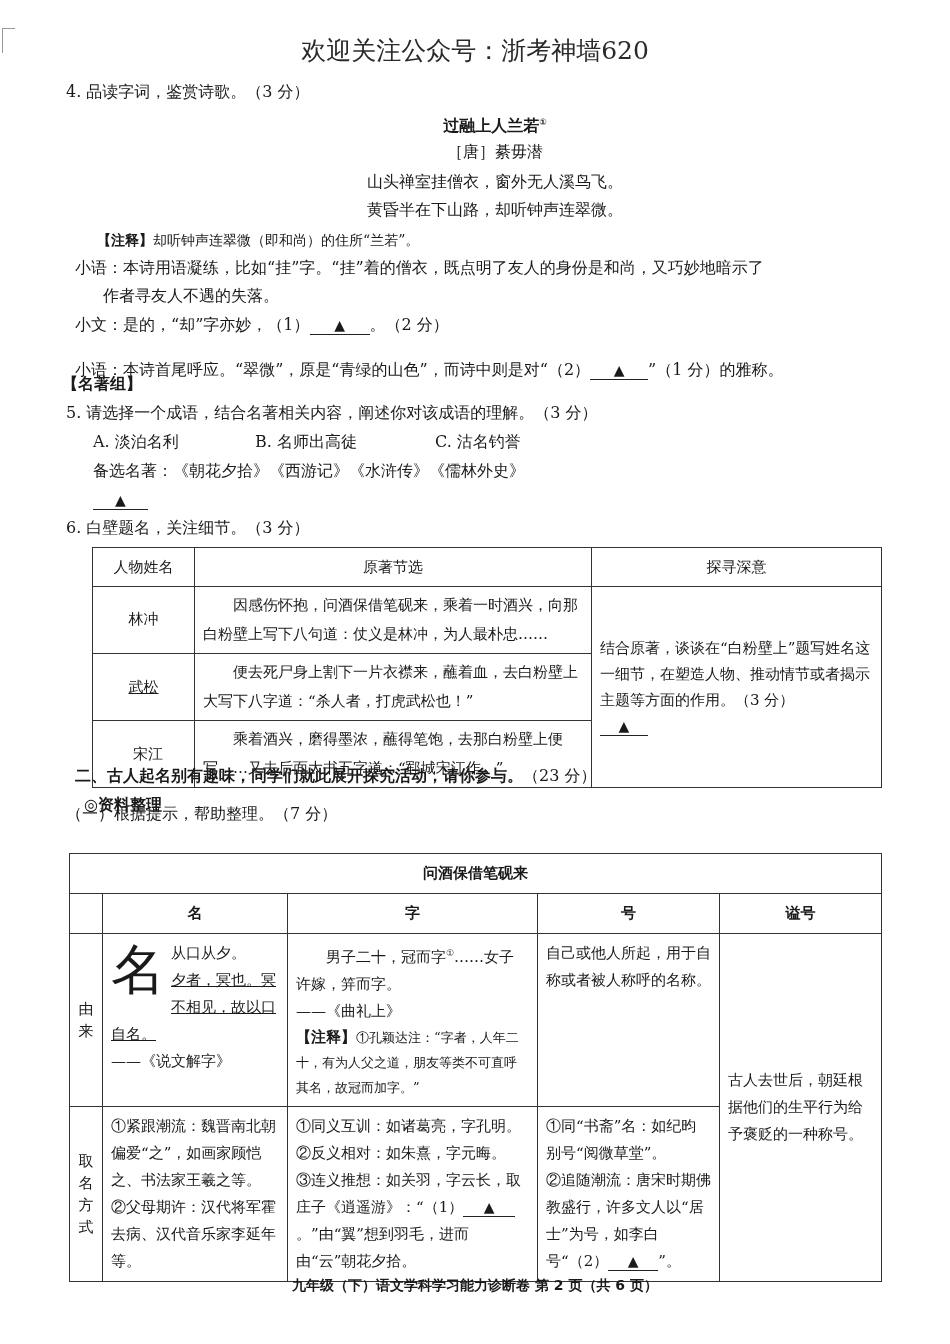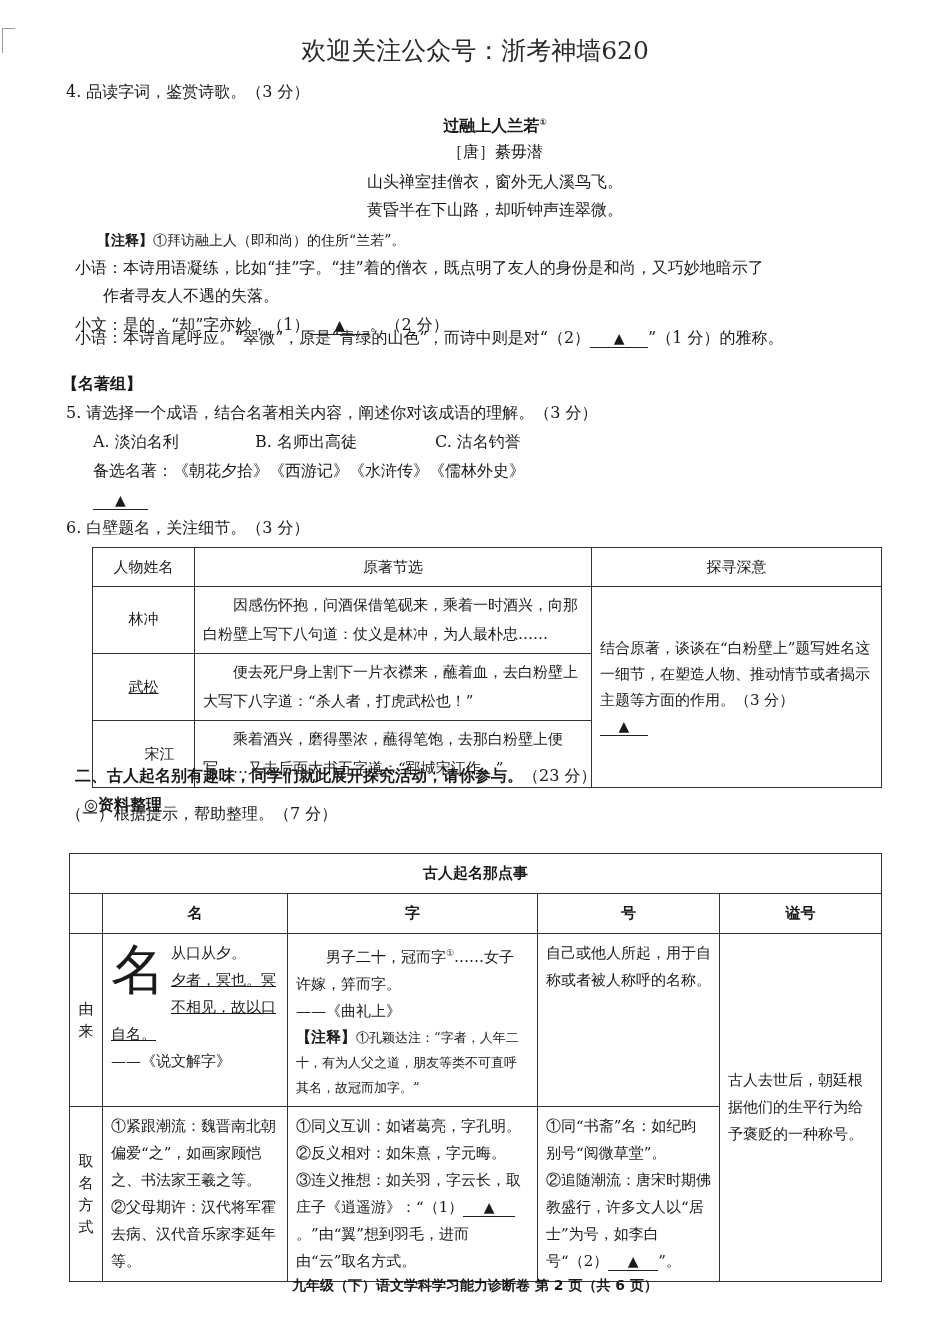--- a/index.html
+++ b/index.html
@@ -35,25 +35,25 @@
 <body>
 
 <div class="corner-mark"></div>
 <div class="watermark">欢迎关注公众号：浙考神墙620</div>
 
 <div class="line" style="left:66px; top:82px;">4. 品读字词，鉴赏诗歌。（3 分）</div>
 <div class="line center bold" style="top:112px;"><span>过融上人兰若</span><sup>①</sup></div>
 <div class="line center" style="top:142px;">［唐］綦毋潜</div>
 <div class="line center" style="top:172px;">山头禅室挂僧衣，窗外无人溪鸟飞。</div>
 <div class="line center" style="top:200px;">黄昏半在下山路，却听钟声连翠微。</div>
-<div class="line" style="left:97px; top:230px; font-size:14px;"><span class="bold">【注释】</span><span>①拜访融上人（即和尚）的住所“兰若”。</span></div>
+<div class="line" style="left:97px; top:230px; font-size:14px;"><span class="bold">【注释】</span><span>却听钟声连翠微（即和尚）的住所“兰若”。</span></div>
 <div class="line" style="left:75px; top:258px;">小语：本诗用语凝练，比如“挂”字。“挂”着的僧衣，既点明了友人的身份是和尚，又巧妙地暗示了</div>
 <div class="line" style="left:103px; top:286px;">作者寻友人不遇的失落。</div>
 <div class="line" style="left:75px; top:315px;"><span>小文：是的，“却”字亦妙，（1）</span><span class="blank" style="min-width:60px;"><span class="tri">▲</span></span><span>。（2 分）</span></div>
-<div class="line" style="left:75px; top:328px;"><span>小语：本诗首尾呼应。“翠微”，原是“青绿的山色”，而诗中则是对“（2）</span><span class="blank" style="min-width:58px;"><span class="tri">▲</span></span><span>”（1 分）的雅称。</span></div>
+<div class="line" style="left:75px; top:360px;"><span>小语：本诗首尾呼应。“翠微”，原是“青绿的山色”，而诗中则是对“（2）</span><span class="blank" style="min-width:58px;"><span class="tri">▲</span></span><span>”（1 分）的雅称。</span></div>
 
 <div class="line bold" style="left:62px; top:374px;">【名著组】</div>
 
 <div class="line" style="left:66px; top:403px;">5. 请选择一个成语，结合名著相关内容，阐述你对该成语的理解。（3 分）</div>
 <div class="line" style="left:93px; top:432px;">A. 淡泊名利</div>
 <div class="line" style="left:255px; top:432px;">B. 名师出高徒</div>
 <div class="line" style="left:435px; top:432px;">C. 沽名钓誉</div>
 <div class="line" style="left:93px; top:461px;">备选名著：《朝花夕拾》《西游记》《水浒传》《儒林外史》</div>
 <div class="line" style="left:93px; top:490px;"><span class="blank" style="min-width:55px;"><span class="tri">▲</span></span></div>
 
@@ -71,34 +71,34 @@
     <td rowspan="3" style="vertical-align:middle; line-height:26px;">
       <div>结合原著，谈谈在“白粉壁上”题写姓名这一细节，在塑造人物、推动情节或者揭示主题等方面的作用。（3 分）</div>
       <div><span class="blank" style="min-width:48px;"><span class="tri">▲</span></span></div>
     </td>
   </tr>
   <tr>
     <td style="text-align:center;text-decoration:underline;">武松</td>
     <td style="text-indent:2em;">便去死尸身上割下一片衣襟来，蘸着血，去白粉壁上大写下八字道：“杀人者，打虎武松也！”</td>
   </tr>
   <tr>
-    <td style="text-align:center;padding-left:40px;">宋江</td>
+    <td style="text-align:left;padding-left:40px;">宋江</td>
     <td style="text-indent:2em;margin-left:27px;">乘着酒兴，磨得墨浓，蘸得笔饱，去那白粉壁上便写……又去后面大书五字道：“郓城宋江作。”</td>
   </tr>
 </tbody>
   </table>
 
 <div class="line" style="left:75px; top:766px;"><span class="bold">二、古人起名别有趣味，同学们就此展开探究活动，请你参与。</span><span>（23 分）</span></div>
 <div class="line bold" style="left:84px; top:795px;">◎资料整理</div>
 <div class="line" style="left:66px; top:804px;">（一）根据提示，帮助整理。（7 分）</div>
 
 <table class="t7">
   <tbody>
       <tr class="title">
-    <td colspan="5">古人起名那点事</td>
+    <td colspan="5">问酒保借笔砚来</td>
   </tr>
   <tr class="hdr">
     <td style="width:16px;"></td>
     <td style="width:168px;">名</td>
     <td style="width:233px;">字</td>
     <td style="width:165px;">号</td>
     <td>谥号</td>
   </tr>
   <tr style="height:170px;">
     <td class="rowlabel">由来</td>
@@ -120,21 +120,21 @@
   </tr>
   <tr>
     <td class="rowlabel">取名方式</td>
     <td>
       <div>①紧跟潮流：魏晋南北朝偏爱“之”，如画家顾恺之、书法家王羲之等。</div>
       <div>②父母期许：汉代将军霍去病、汉代音乐家李延年等。</div>
     </td>
     <td>
       <div>①同义互训：如诸葛亮，字孔明。</div>
       <div>②反义相对：如朱熹，字元晦。</div>
-      <div><span>③连义推想：如关羽，字云长，取庄子《逍遥游》：“（1）</span><span class="blank" style="min-width:52px;"><span class="tri">▲</span></span><span>。”由“翼”想到羽毛，进而由“云”取名方式。</span></div>
+      <div><span>③连义推想：如关羽，字云长，取庄子《逍遥游》：“（1）</span><span class="blank" style="min-width:52px;"><span class="tri">▲</span></span><span>。”由“翼”想到羽毛，进而由“云”朝花夕拾。</span></div>
     </td>
     <td>
       <div>①同“书斋”名：如纪昀别号“阅微草堂”。</div>
       <div><span>②追随潮流：唐宋时期佛教盛行，许多文人以“居士”为号，如李白号“（2）</span><span class="blank" style="min-width:50px;"><span class="tri">▲</span></span><span>”。</span></div>
     </td>
   </tr>
 </tbody>
   </table>
 
 <div class="footer">九年级（下）语文学科学习能力诊断卷 第  2  页（共 6 页）</div>

